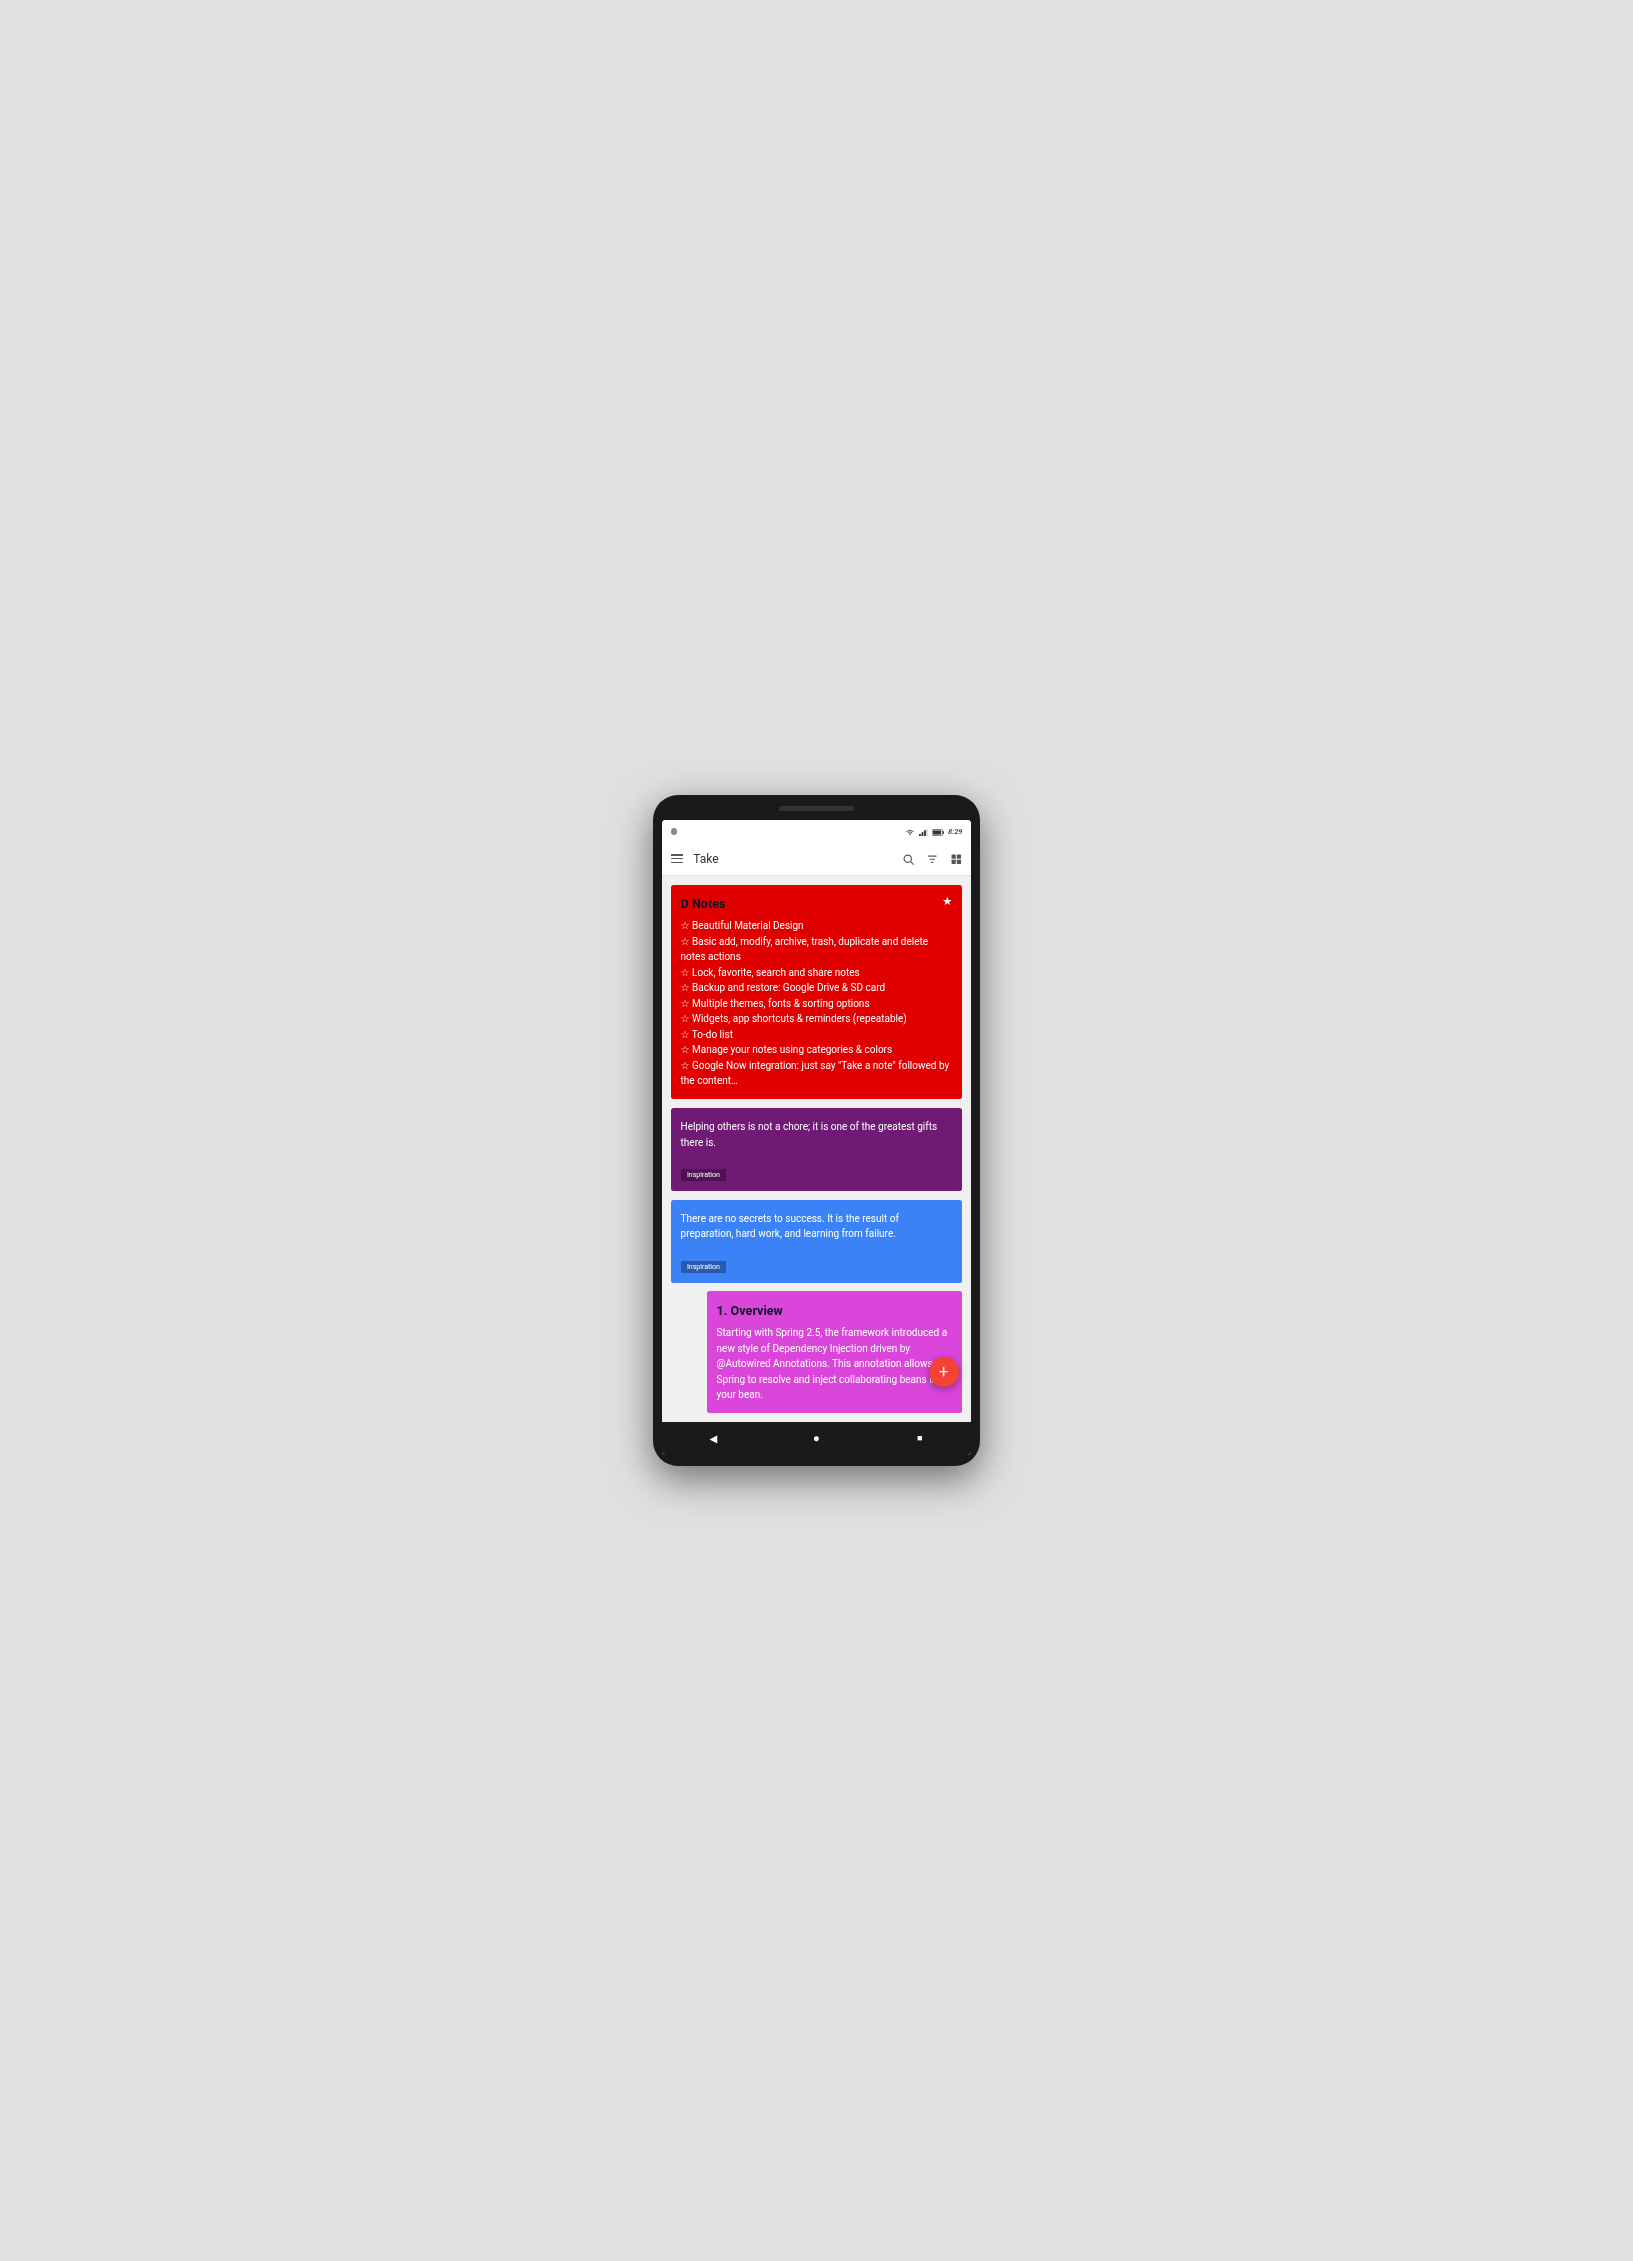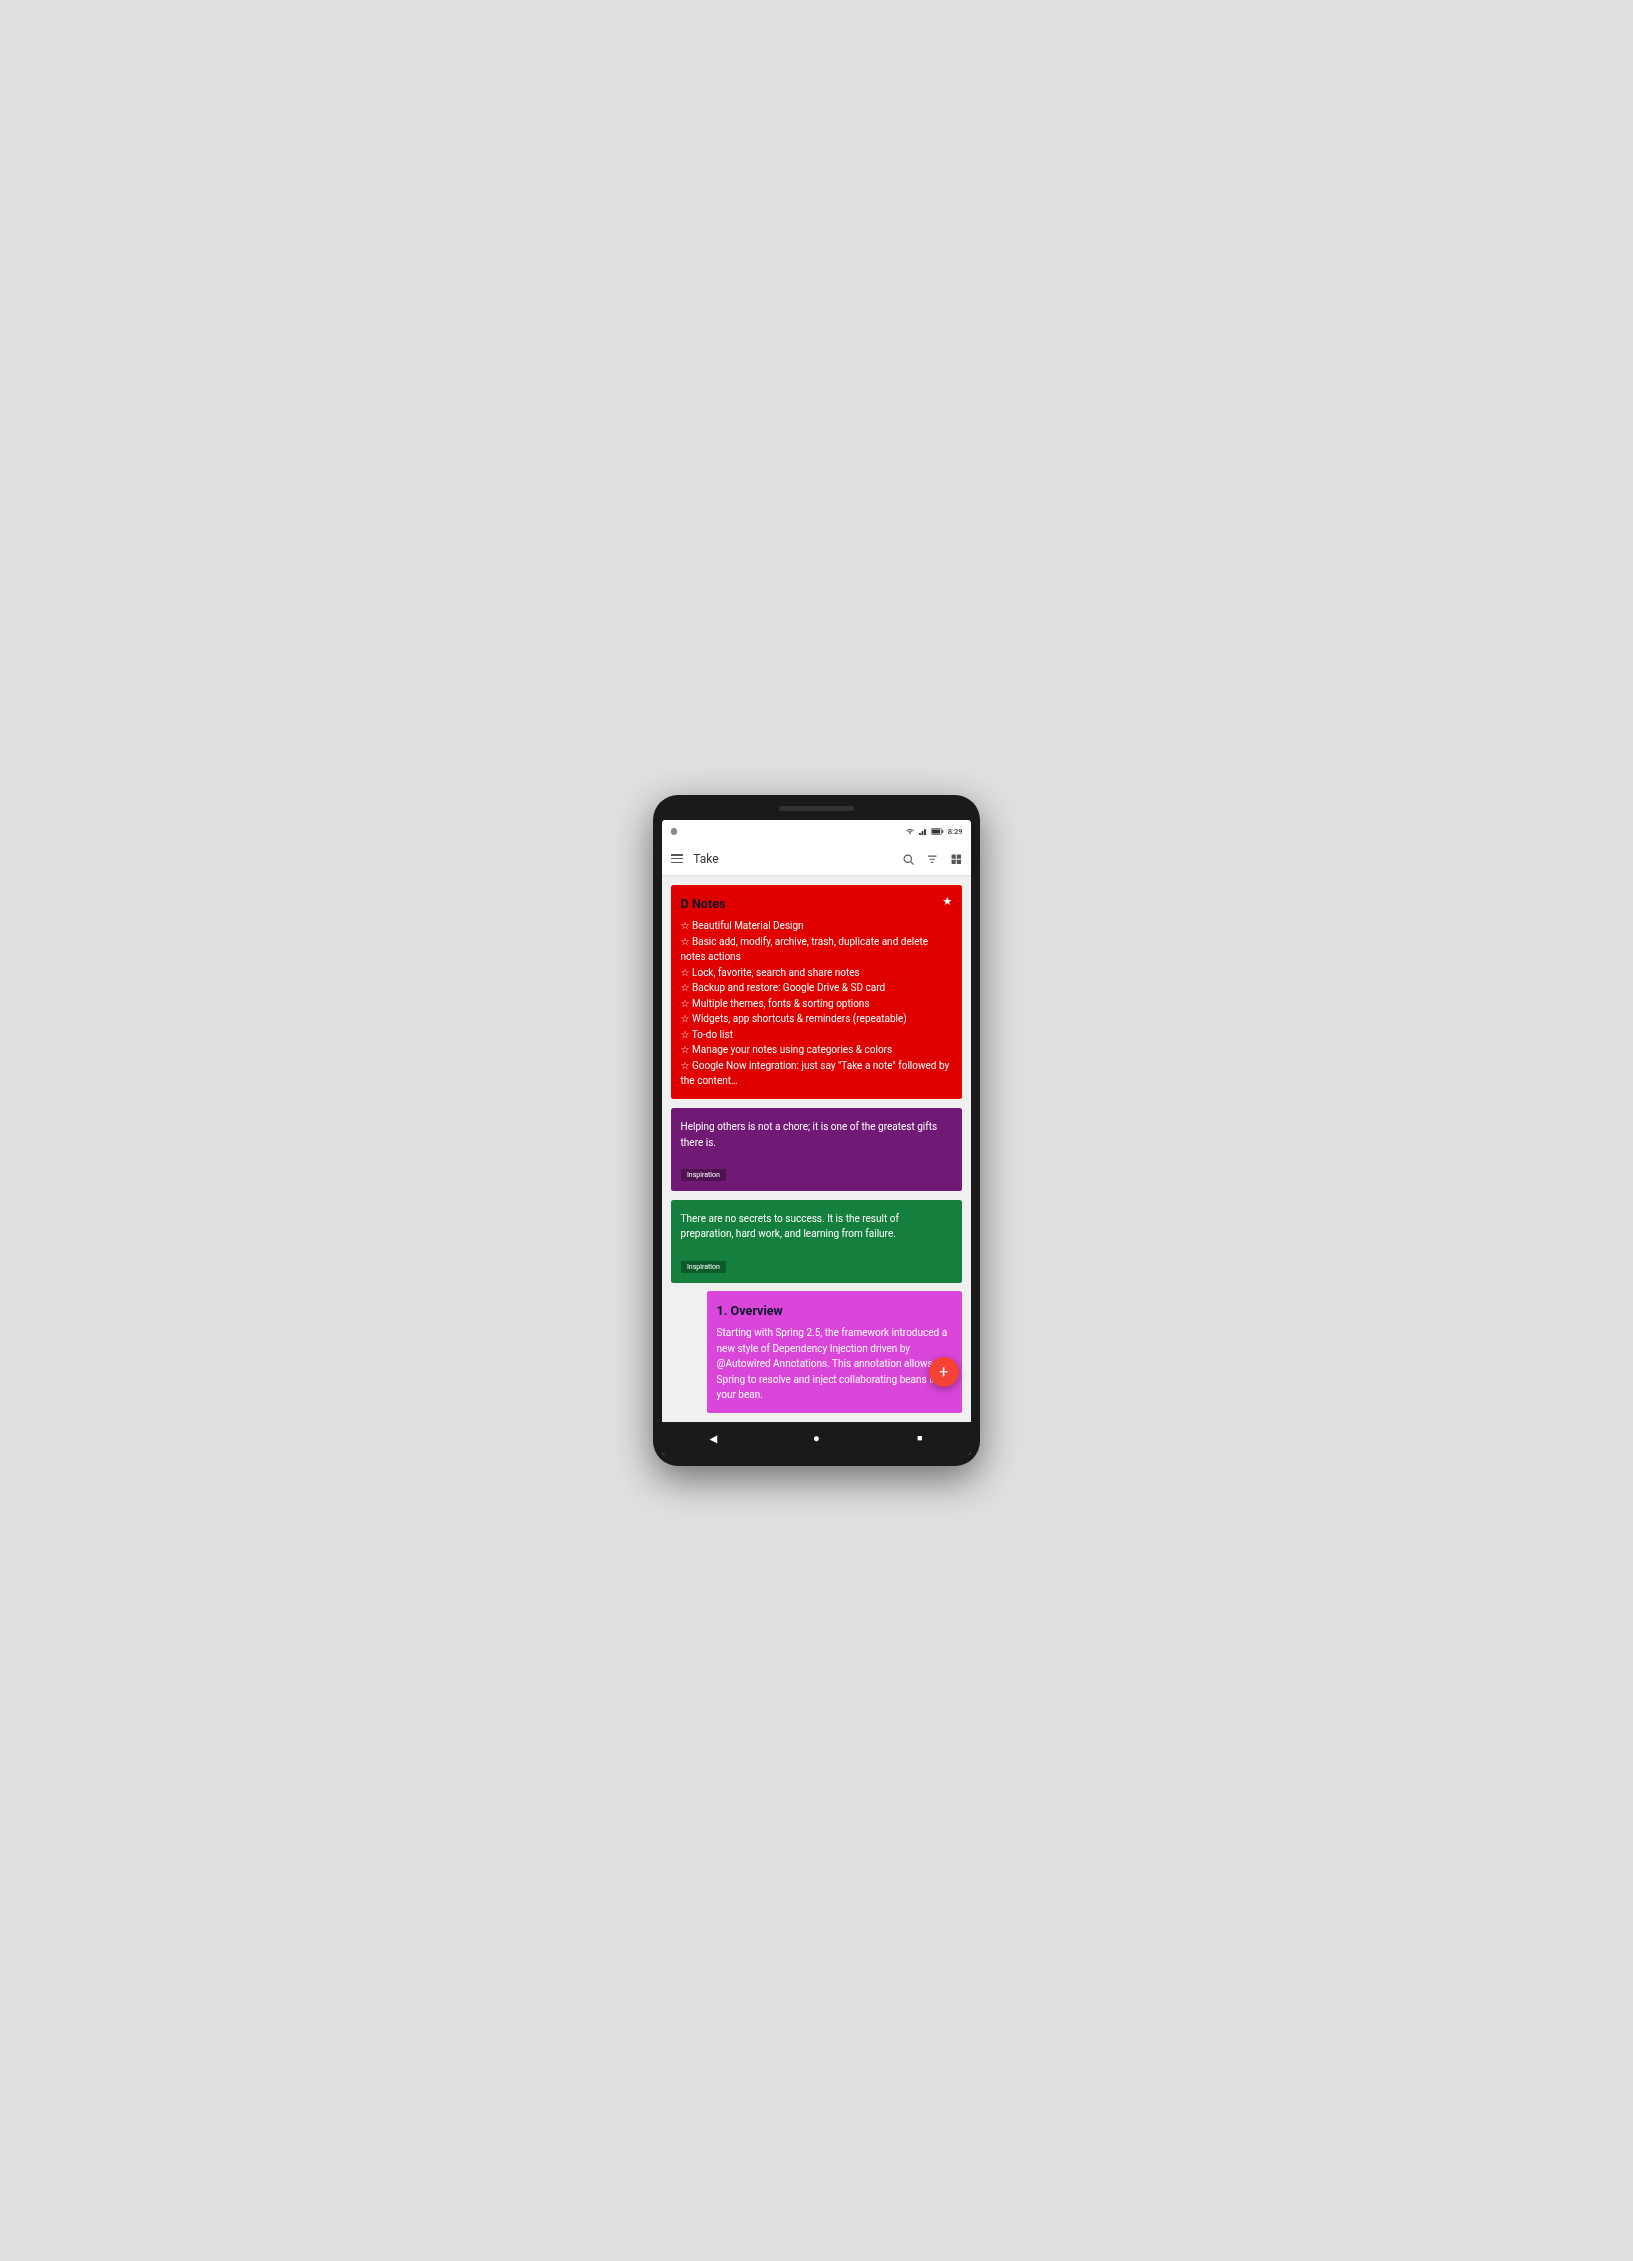--- a/index.html
+++ b/index.html
@@ -54,25 +54,26 @@
 
     .camera-dot {
       width: 6.3px;
       height: 6.3px;
       background: #888;
       border-radius: 50%;
     }
 
     .status-right {
       display: flex;
-      align-items: center;
+      align-items: flex-end;
       gap: 3.8px;
       font-size: 7.5px;
       color: #333;
       font-weight: 500;
+      font-style: italic;
     }
 
     
     .toolbar {
       background: #ffffff;
       display: flex;
       align-items: center;
       padding: 0 8.8px;
       height: 33px;
       border-bottom: 0.6px solid #e0e0e0;
@@ -140,21 +141,21 @@
 
     .note-card-red {
       background: #e00000;
     }
 
     .note-card-purple1 {
       background: #701a75;
     }
 
     .note-card-purple2 {
-      background: #15803d;
+      background: #3b82f6;
     }
 
     .note-card-magenta {
       background: #d946d9;
       margin-left: 36px;
     }
 
     .note-title {
       font-size: 12.6px;
       font-weight: 700;

